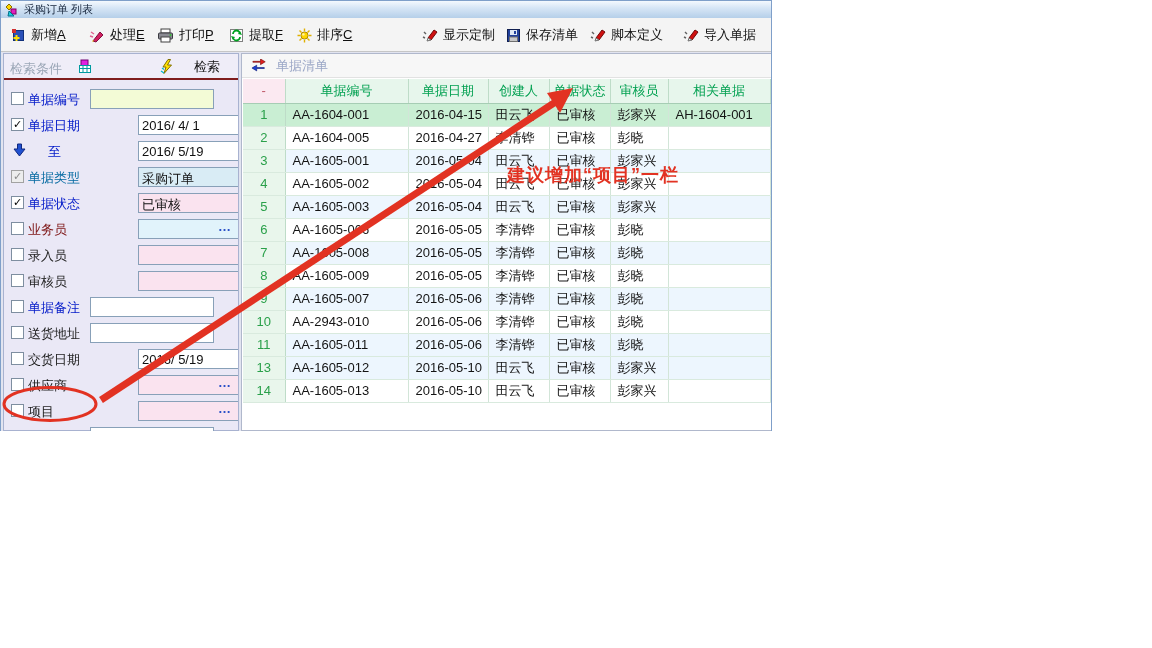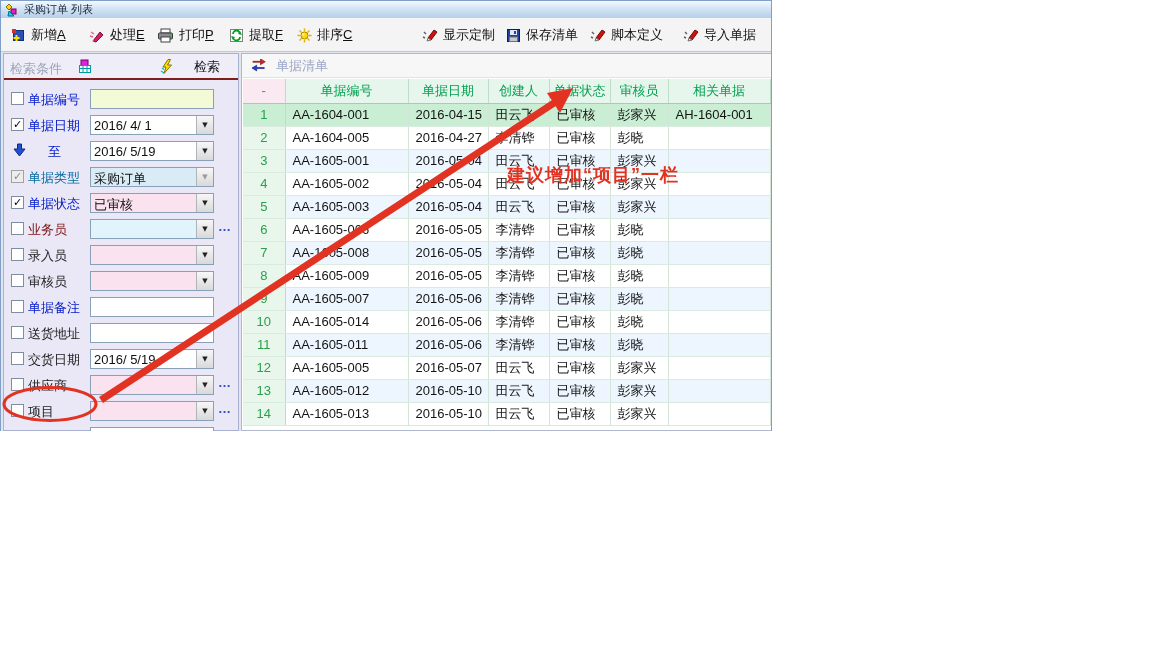--- a/index.html
+++ b/index.html
@@ -30,21 +30,21 @@
   .fields{position:absolute;left:0;top:27px;width:100%;height:350px;overflow:hidden;}
   .f-row{position:relative;height:26px;}
   .cb{position:absolute;left:7px;top:5px;width:13px;height:13px;background:#ffffff;
     border:1px solid #7e8ea0;font-size:11px;line-height:12px;text-align:center;color:#000;}
   .cb.dis{background:#ededed;color:#8a8a8a;border-color:#a2a2a2;}
   .f-label{position:absolute;left:24px;top:4px;font-size:13px;white-space:nowrap;}
   .lab-blue{color:#0018c8}.lab-maroon{color:#7c1212}.lab-black{color:#1d1d1d}.lab-gray{color:#0369a1}
   .ctrl{position:absolute;left:86px;top:2px;width:124px;height:20px;}
   .t-in{width:124px;height:20px;border:1px solid #88a0b8;font-size:13px;padding:1px 3px;
     font-family:inherit;}
-  .combo{width:124px;height:20px;border:1px solid #88a0b8;display:flex;background:#fff;}
+  .combo{width:124px;height:20px;border:1px solid #88a0b8;display:flex;background:#fff;margin-left:48px;}
   .cv{flex:1;font-size:13px;padding:2px 0 0 3px;white-space:nowrap;overflow:hidden;color:#101010;}
   .cbtn{width:17px;height:18px;background:linear-gradient(180deg,#f7f7f7,#d9d9d9);
     border-left:1px solid #aeb4ba;display:flex;align-items:center;justify-content:center;
     font-size:7px;color:#222;font-family:"DejaVu Sans",sans-serif;}
   .combo.dis .cbtn{color:#9a9a9a;}
   .ell{position:absolute;left:214px;top:2px;color:#2a50c8;font-weight:bold;font-size:13px;
     letter-spacing:1px;cursor:default;}
   .arrow-slot{position:absolute;left:9px;top:4px;}
   
   .rightpanel{position:absolute;left:240px;top:53px;width:531px;height:378px;
@@ -414,43 +414,34 @@
             <td class="num">9</td>
             <td>AA-1605-007</td>
             <td>2016-05-06</td>
             <td>李清铧</td>
             <td>已审核</td>
             <td>彭晓</td>
             <td></td>
           </tr>
           <tr>
             <td class="num">10</td>
-            <td>AA-1605-014</td>
+            <td>AA-2943-010</td>
             <td>2016-05-06</td>
             <td>李清铧</td>
             <td>已审核</td>
             <td>彭晓</td>
             <td></td>
           </tr>
           <tr class="alt">
             <td class="num">11</td>
             <td>AA-1605-011</td>
             <td>2016-05-06</td>
             <td>李清铧</td>
             <td>已审核</td>
             <td>彭晓</td>
-            <td></td>
-          </tr>
-          <tr>
-            <td class="num">12</td>
-            <td>AA-1605-005</td>
-            <td>2016-05-07</td>
-            <td>田云飞</td>
-            <td>已审核</td>
-            <td>彭家兴</td>
             <td></td>
           </tr>
           <tr class="alt">
             <td class="num">13</td>
             <td>AA-1605-012</td>
             <td>2016-05-10</td>
             <td>田云飞</td>
             <td>已审核</td>
             <td>彭家兴</td>
             <td></td>

